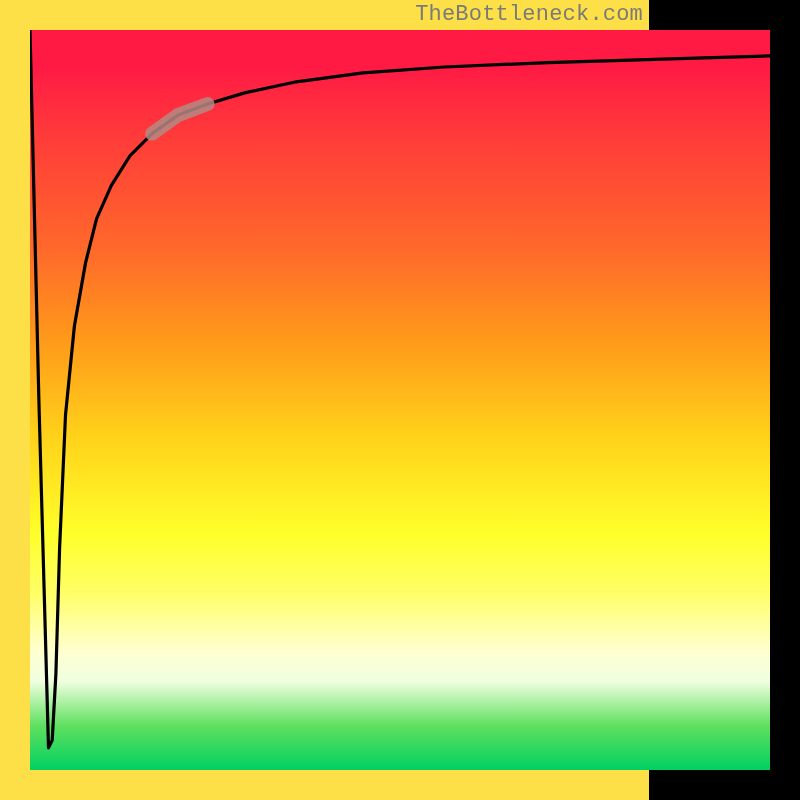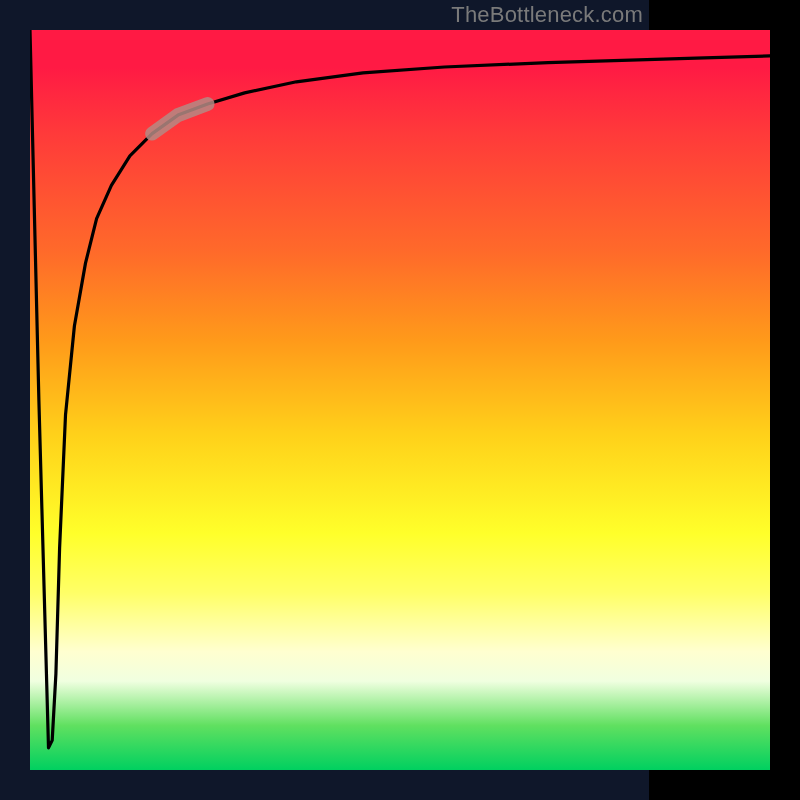--- a/index.html
+++ b/index.html
@@ -8,21 +8,22 @@
     width: 800px;
     height: 800px;
     background: #000;
     overflow: hidden;
     font-family: Arial, Helvetica, sans-serif;
   }
   .frame {
     position: relative;
     width: 649px;
     height: 800px;
-    background: #0f172a;
+    background: #fde047;
+    font-family: Liberation Mono, monospace;
   }
   .plot-area {
     position: absolute;
     left: 30px;
     top: 30px;
     width: 740px;
     height: 740px;
     background: linear-gradient(
       to bottom,
       #ff1a44 0%,

